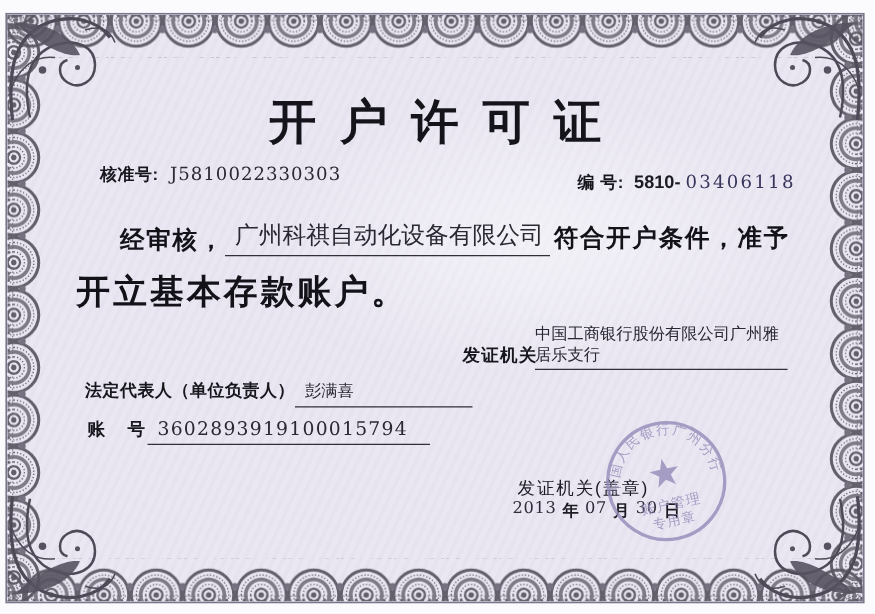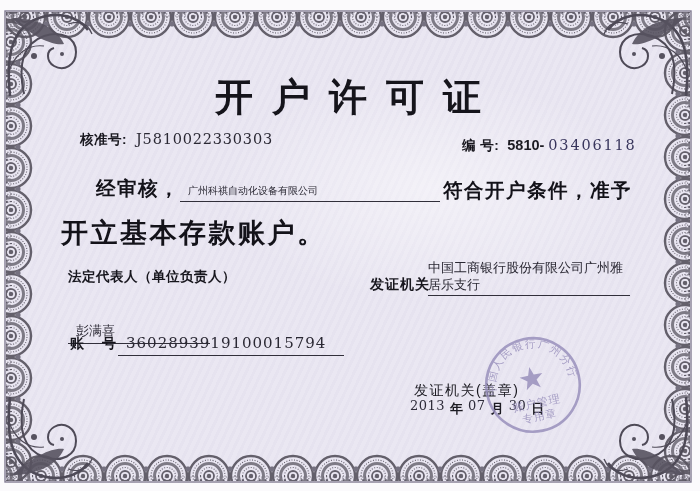--- a/index.html
+++ b/index.html
@@ -37,26 +37,26 @@
   .num{letter-spacing:1px;}
 
   .approval-row{left:76px;top:121px;}
   .approval-row .serif-val{font-size:14.5px;margin-left:9px;letter-spacing:.8px;}
 
   .serial-row{left:458px;top:127px;}
   .serial-prefix{font-weight:700;font-size:14.5px;margin-left:8px;}
   .serial-num{font-size:14.5px;margin-left:4px;letter-spacing:1.8px;color:#38355c;}
 
   .review-row{left:92px;top:165px;align-items:flex-end;}
-  .company-fill{width:252px;font-size:10px;}
+  .company-fill{width:252px;font-size:19px;}
   .condition-text{position:absolute;left:439px;top:167px;}
   .account-type{position:absolute;left:57px;top:205px;font-weight:700;
     font-size:27px;letter-spacing:2.5px;color:#131219;}
 
-  .legal-row{left:64px;top:258px;flex-direction:column;}
+  .legal-row{left:64px;top:258px;}
   .legal-name-fill{width:134px;font-size:13px;margin-top:36px;}
   .bank-label{position:absolute;left:366px;top:266px;font-weight:700;font-size:14px;letter-spacing:1px;}
   .bank-fill{
     position:absolute;left:424px;top:249px;width:202px;
     font-family:"DejaVu Serif", serif;font-size:13px;line-height:1.32;
     color:#2a2833;border-bottom:1.2px solid #312f3a;padding-bottom:2px;
     white-space:normal;word-break:break-all;
   }
 
   .account-row{left:66px;top:324px;}

